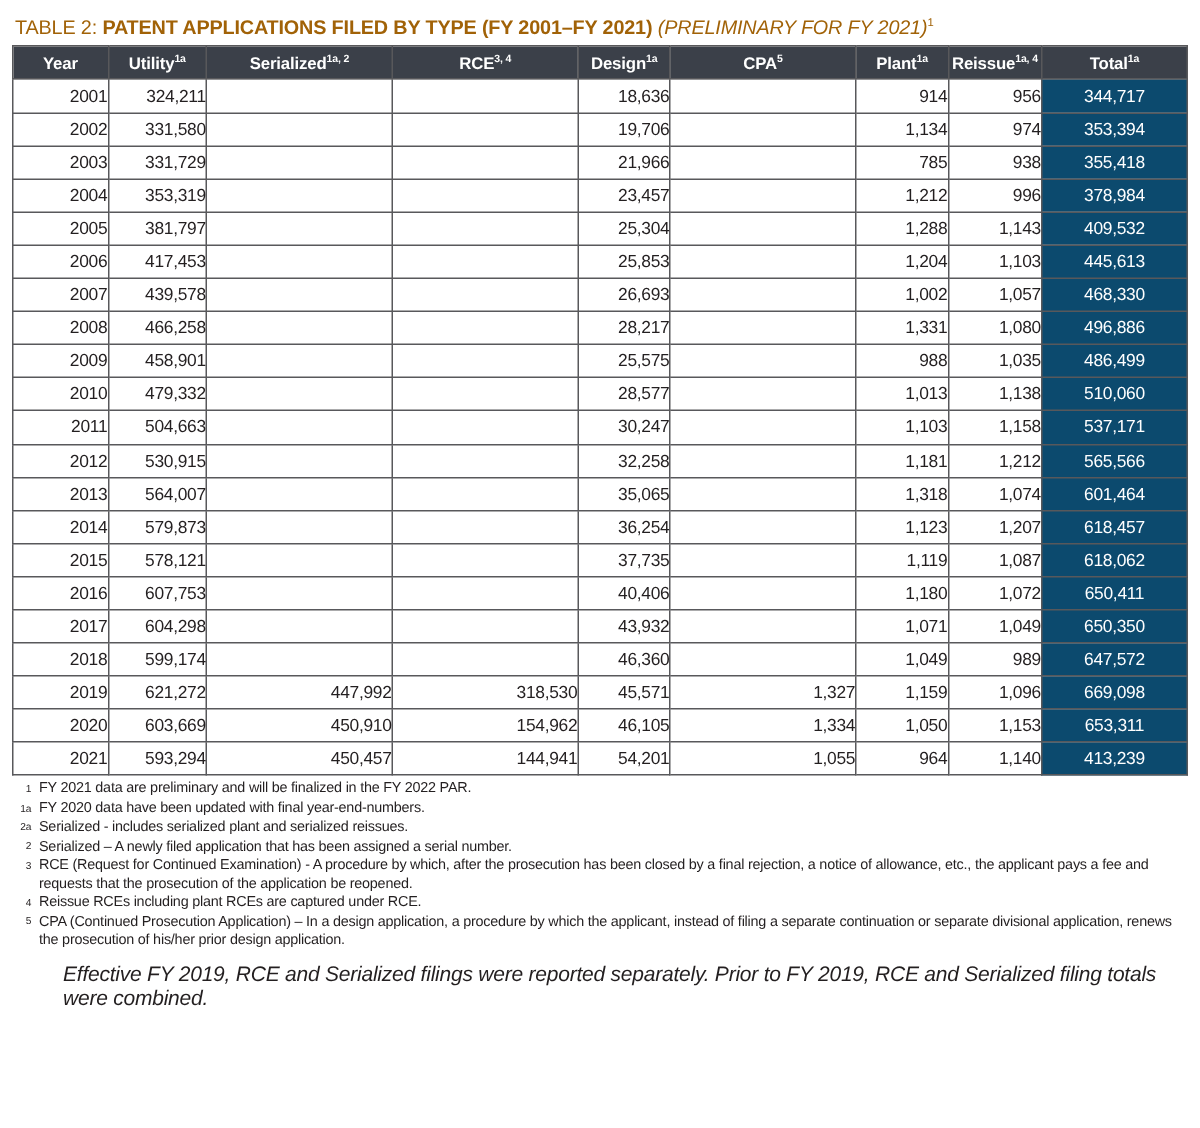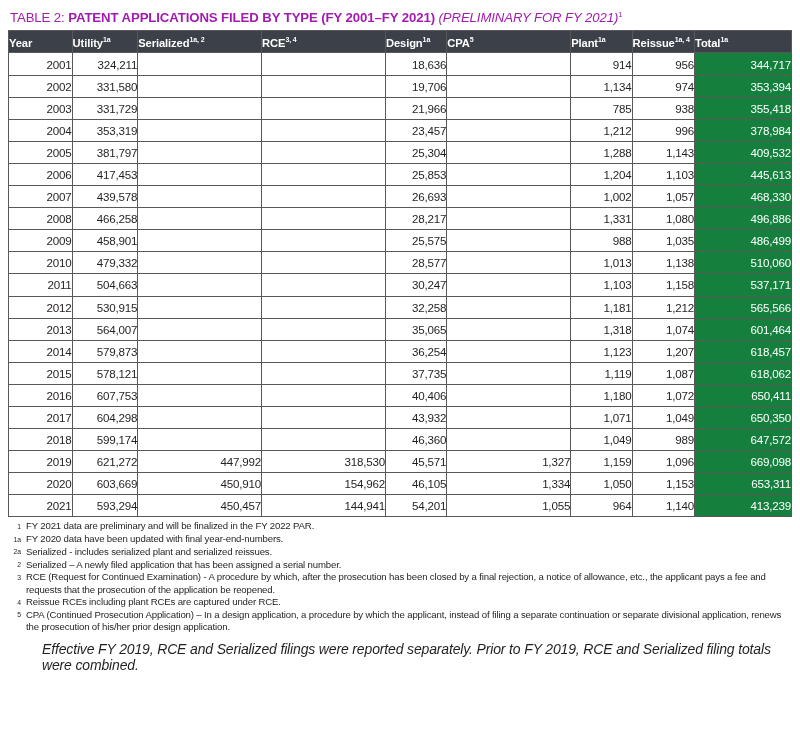--- a/index.html
+++ b/index.html
@@ -23,21 +23,21 @@
     padding: 4px 8px 0 8px;
   }
 
   
   .title-line {
     font-size: 13.2px;
     line-height: 17px;
     letter-spacing: -0.1px;
     white-space: nowrap;
     margin: 2px 0 4px 2px;
-    color: #a21caf;
+    color: #a16207;
   }
   .t-plain { font-weight: 400; }
   .t-bold  { font-weight: 700; }
   .t-ital  { font-style: italic; font-weight: 400; }
   .t-sup {
     font-size: 7.5px;
     vertical-align: super;
     font-style: normal;
     font-weight: 400;
   }
@@ -55,21 +55,21 @@
     padding: 0;
     height: 22.1px;
     box-sizing: border-box;
   }
 
   thead th {
     background: #3b4049;
     color: #ffffff;
     font-weight: 700;
     font-size: 11.2px;
-    text-align: left;
+    text-align: center;
     height: 24px;
     border-color: #3b4049;
     letter-spacing: -0.1px;
   }
   thead th.col-total {
     background: #3b4049;
   }
   .h-sup {
     font-size: 7px;
     vertical-align: super;
@@ -83,23 +83,23 @@
     letter-spacing: -0.2px;
   }
   td.c-year {
     text-align: right;
   }
   td.c-num {
     text-align: right;
     padding-right: 12px;
   }
   td.c-total {
-    background: #15803d;
+    background: #0c4a6e;
     color: #ffffff;
-    text-align: right;
+    text-align: center;
     padding-right: 12px;
     border-color: #3b4049;
     font-size: 11.6px;
   }
   td.c-blank {
     background: #ffffff;
   }
 
   
   col.w-year  { width: 59px; }

